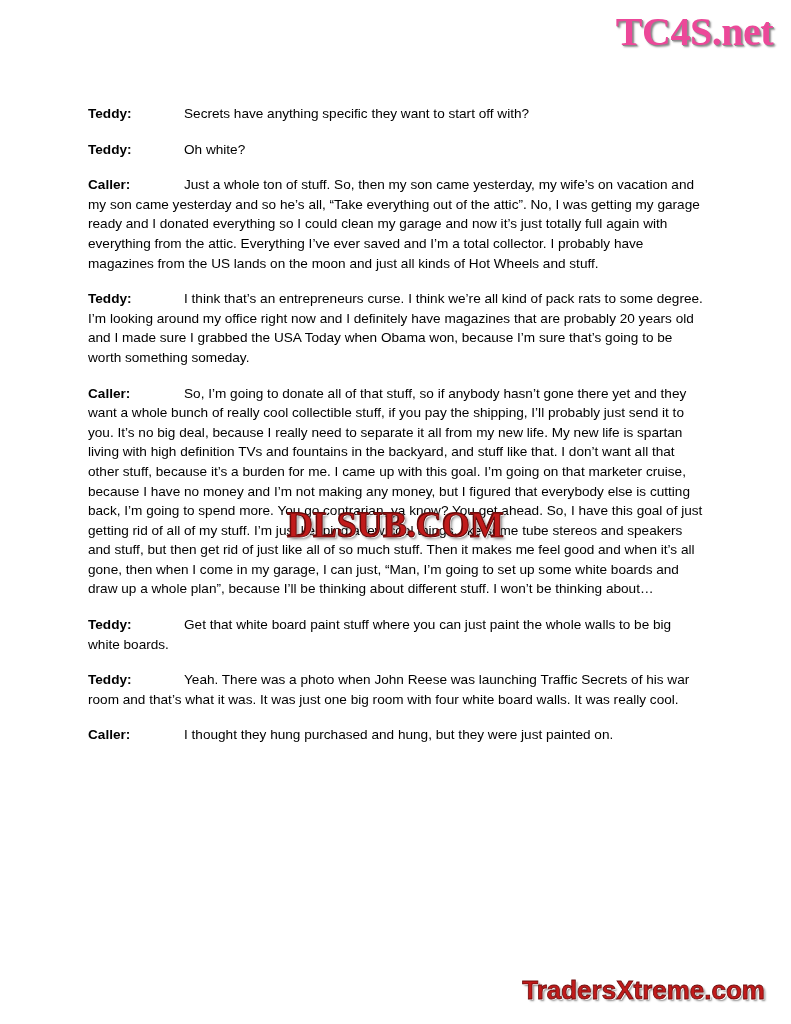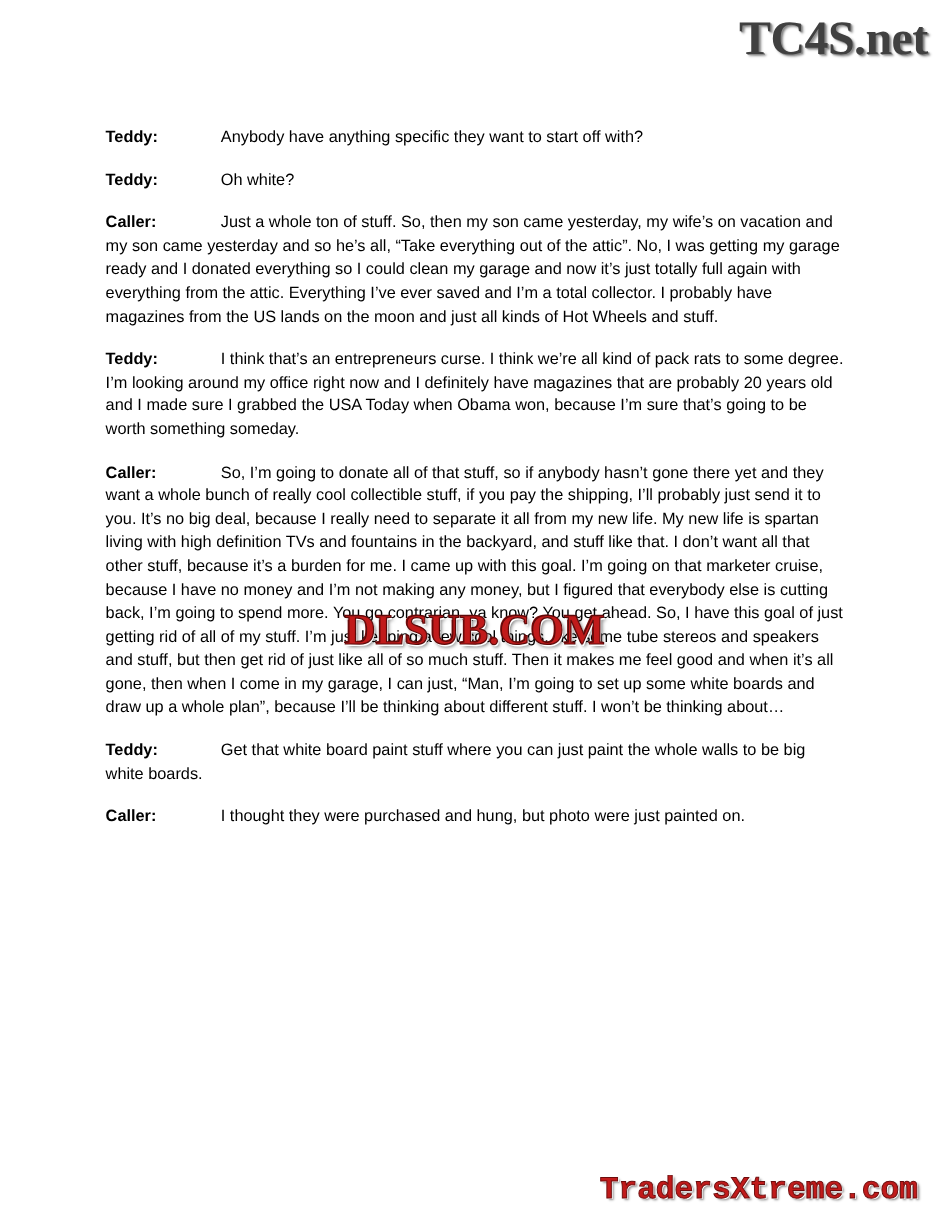--- a/index.html
+++ b/index.html
@@ -22,21 +22,21 @@
   }
 
   
   .header-mark {
     position: absolute;
     top: 8px;
     right: 18px;
     font-family: "Liberation Serif", serif;
     font-weight: bold;
     font-size: 40px;
-    color: #404040;
+    color: #ec4899;
     letter-spacing: -0.5px;
     text-shadow:
        1px 1px 0 #8c8c8c,
        2px 2px 2px rgba(0,0,0,0.45);
     white-space: nowrap;
   }
 
   
   .doc-body {
     position: absolute;
@@ -82,42 +82,42 @@
        2px 2px 3px rgba(0,0,0,0.5);
     -webkit-text-stroke: 1px #5d0a0a;
     pointer-events: none;
   }
 
   
   .footer-mark {
     position: absolute;
     right: 26px;
     bottom: 18px;
-    font-family: Liberation Mono, monospace;
+    font-family: Liberation Sans, sans-serif;
     font-weight: bold;
     font-size: 26px;
     color: #c11b1b;
     white-space: nowrap;
     text-shadow:
        1px 1px 0 #ffffff,
        2px 2px 2px rgba(0,0,0,0.45);
     -webkit-text-stroke: 0.8px #6d0c0c;
   }
 </style>
 </head>
 <body>
 
 <div class="page">
 
   <div class="header-mark">TC4S.net</div>
 
   <div class="doc-body">
 
     <div class="turn">
-      <span class="speaker">Teddy:</span><span class="speech">Anybody have anything specific they want to start off with?</span>
+      <span class="speaker">Teddy:</span><span class="speech">Secrets have anything specific they want to start off with?</span>
     </div>
 
 
     <div class="turn">
       <span class="speaker">Teddy:</span><span class="speech">Oh white?</span>
     </div>
 
     <div class="turn">
       <span class="speaker">Caller:</span><span class="speech">Just a whole ton of stuff.  So, then my son came yesterday, my wife’s on vacation and my son came yesterday and so he’s all, “Take everything out of the attic”.  No, I was getting my garage ready and I donated everything so I could clean my garage and now it’s just totally full again with everything from the attic.  Everything I’ve ever saved and I’m a total collector.  I probably have magazines from the US lands on the moon and just all kinds of Hot Wheels and stuff.</span>
     </div>
@@ -128,23 +128,26 @@
 
     <div class="turn">
       <span class="speaker">Caller:</span><span class="speech">So, I’m going to donate all of that stuff, so if anybody hasn’t gone there yet and they want a whole bunch of really cool collectible stuff, if you pay the shipping, I’ll probably just send it to you.  It’s no big deal, because I really need to separate it all from my new life.  My new life is spartan living with high definition TVs and fountains in the backyard, and stuff like that.  I don’t want all that other stuff, because it’s a burden for me.  I came up with this goal.  I’m going on that marketer cruise, because I have no money and I’m not making any money, but I figured that everybody else is cutting back, I’m going to spend more.  You go contrarian, ya know?  You get ahead.  So, I have this goal of just getting rid of all of my stuff.  I’m just keeping a few cool things, like some tube stereos and speakers and stuff, but then get rid of just like all of so much stuff.  Then it makes me feel good and when it’s all gone, then when I come in my garage, I can just, “Man, I’m going to set up some white boards and draw up a whole plan”, because I’ll be thinking about different stuff.  I won’t be thinking about…</span>
     </div>
 
     <div class="turn">
       <span class="speaker">Teddy:</span><span class="speech">Get that white board paint stuff where you can just paint the whole walls to be big white boards.</span>
     </div>
 
 
+    <div class="turn">
+      <span class="speaker">Teddy:</span><span class="speech">Yeah.  There was a photo when John Reese was launching Traffic Secrets of his war room and that’s what it was.  It was just one big room with four white board walls.  It was really cool.</span>
+    </div>
 
     <div class="turn">
-      <span class="speaker">Caller:</span><span class="speech">I thought they were purchased and hung, but photo were just painted on.</span>
+      <span class="speaker">Caller:</span><span class="speech">I thought they hung purchased and hung, but they were just painted on.</span>
     </div>
 
   </div>
 
   <div class="center-mark">DLSUB.COM</div>
 
   <div class="footer-mark">TradersXtreme.com</div>
 
 </div>
 

